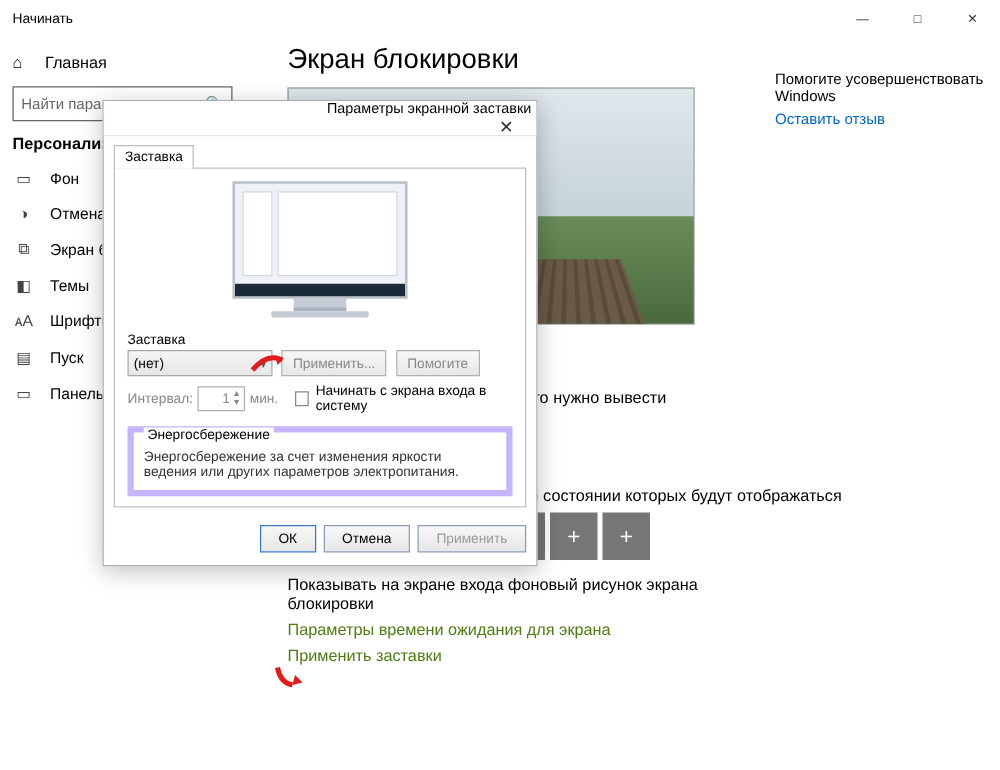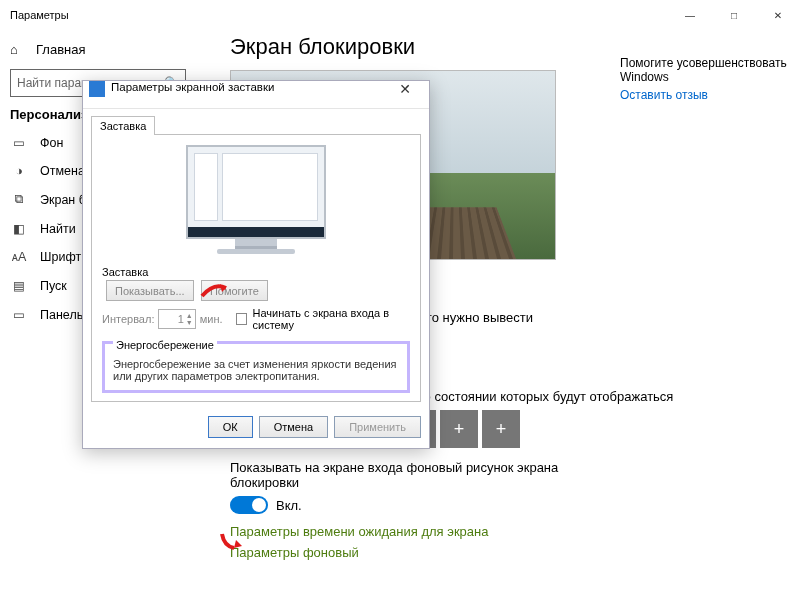--- a/index.html
+++ b/index.html
@@ -28,58 +28,58 @@
 .app-tiles { display: flex; gap: 4px; margin: 6px 0; }
 .app-tiles .tile { width: 38px; height: 38px; background: #767676; color: #fff; display: flex; align-items: center; justify-content: center; font-size: 18px; }
 .toggle { display: flex; align-items: center; gap: 8px; margin: 6px 0 10px 0; font-size: 13px; }
 .toggle .track { width: 38px; height: 18px; border-radius: 9px; background: #0078d7; position: relative; }
 .toggle .thumb { position: absolute; right: 2px; top: 2px; width: 14px; height: 14px; background: #fff; border-radius: 50%; }
 .link { color: #4d7c0f; font-size: 13px; margin: 6px 0; cursor: pointer; display: block; }
 .rightcol { position: absolute; right: 10px; top: 56px; width: 170px; font-size: 12px; }
 .rightcol .feedback { color: #0066cc; margin-top: 4px; }
 
 .dialog { position: absolute; left: 82px; top: 80px; width: 348px; background: #fff; border: 1px solid #aab; box-shadow: 0 4px 18px rgba(0,0,0,.25); }
-.dialog .dtitlebar { height: 28px; display: flex; align-items: flex-start; padding: 0 4px 0 6px; background: #fff; border-bottom: 1px solid #e5e5e5; }
+.dialog .dtitlebar { height: 28px; display: flex; align-items: flex-end; padding: 0 4px 0 6px; background: #fff; border-bottom: 1px solid #e5e5e5; flex-direction: column; }
 .dialog .dtitlebar .dicon { width: 16px; height: 16px; background: #2a7ad4; margin-right: 6px; }
 .dialog .dtitlebar .dtitle { flex: 1; font-size: 11.5px; }
 .dialog .dtitlebar .dclose { width: 40px; text-align: center; font-size: 14px; color: #333; }
 .dialog .tabbar { padding: 6px 8px 0 8px; }
 .dialog .tab { display: inline-block; border: 1px solid #bfbfbf; border-bottom: none; background: #fff; padding: 3px 8px; font-size: 11px; position: relative; top: 1px; }
 .dialog .tabpanel { border: 1px solid #bfbfbf; margin: 0 8px 8px 8px; padding: 10px 10px 8px 10px; }
 .monitor { width: 140px; margin: 0 auto 12px auto; }
 .monitor .screen { width: 140px; height: 94px; border: 2px solid #b9c0c8; background: #eef2f6; position: relative; }
 .monitor .screen .mini { position: absolute; top: 6px; left: 6px; width: 24px; bottom: 16px; background: #fff; border: 1px solid #cfd6df; }
 .monitor .screen .mini2 { position: absolute; top: 6px; left: 34px; right: 6px; bottom: 16px; background: #fff; border: 1px solid #cfd6df; }
 .monitor .screen .minitask { position: absolute; left: 0; right: 0; bottom: 0; height: 10px; background: #1b2a3a; }
 .monitor .stand { width: 42px; height: 10px; background: #c4cbd4; margin: 0 auto; border-bottom: 3px solid #aab2bd; }
 .monitor .base { width: 78px; height: 5px; background: #c4cbd4; margin: 0 auto; border-radius: 2px; }
 .dialog label.sec { font-size: 11px; display: block; margin: 4px 0 2px 0; }
 .dcombo { border: 1px solid #a8a8a8; background: linear-gradient(#f5f5f5,#e6e6e6); height: 21px; width: 116px; display: inline-flex; align-items: center; padding: 0 4px; font-size: 11px; position: relative; }
 .dcombo .chev { position: absolute; right: 4px; font-size: 9px; color: #555; }
 .dbtn { border: 1px solid #b0b0b0; background: linear-gradient(#f7f7f7,#e7e7e7); height: 21px; padding: 0 8px; font-size: 11px; color: #888; display: inline-flex; align-items: center; margin-left: 4px; }
 .drow { display: flex; align-items: center; gap: 4px; margin-top: 6px; font-size: 11px; color: #888; }
 .spin { border: 1px solid #b0b0b0; height: 20px; width: 42px; display: inline-flex; align-items: center; justify-content: flex-end; padding: 0 2px; font-size: 11px; background: #fff; }
 .chk { width: 12px; height: 12px; border: 1px solid #888; display: inline-block; margin-right: 2px; vertical-align: middle; }
-.groupbox { border: 3px solid #c4b5fd; margin-top: 10px; padding: 8px; }
+.groupbox { border: 5px solid #c4b5fd; margin-top: 10px; padding: 8px; }
 .groupbox .gtitle { font-size: 11px; position: relative; top: -14px; background: #fff; display: inline-block; padding: 0 3px; }
 .groupbox .gtext { font-size: 11px; color: #333; margin-top: -8px; }
 .groupbox .glink { color: #0645cc; font-size: 11px; text-decoration: underline; margin-top: 4px; display: inline-block; }
 .dialog .dbuttons { display: flex; justify-content: flex-end; gap: 6px; padding: 6px 8px 10px 8px; }
 .dialog .dbuttons .b { border: 1px solid #8a9db5; background: linear-gradient(#f7f7f7,#e7e7e7); height: 22px; padding: 0 14px; font-size: 11px; display: inline-flex; align-items: center; }
 .dialog .dbuttons .b.primary { border-color: #3a78c8; }
 .dialog .dbuttons .b.disabled { color: #999; text-align: center; }
 .red-arrow { position: absolute; width: 30px; height: 18px; }
 .red-arrow svg { width: 100%; height: 100%; }
 </style>
 </head>
 <body>
 
 <div class="window">
   <div class="titlebar">
-    <span class="title">Параметры</span>
+    <span class="title">Начинать</span>
     <div class="winbtns">
       <div>—</div>
       <div>□</div>
       <div>✕</div>
     </div>
   </div>
 
   <div class="sidebar">
     <div class="home-row">
       <span class="icon">⌂</span>
@@ -98,21 +98,21 @@
     <div class="nav-item">
       <span class="icon">◑</span>
       <span>Отмена</span>
     </div>
     <div class="nav-item">
       <span class="icon">⧉</span>
       <span>Экран блокировки</span>
     </div>
     <div class="nav-item">
       <span class="icon">◧</span>
-      <span>Найти</span>
+      <span>Темы</span>
     </div>
     <div class="nav-item">
       <span class="icon">ᴀA</span>
       <span>Шрифты</span>
     </div>
     <div class="nav-item">
       <span class="icon">▤</span>
       <span>Пуск</span>
     </div>
     <div class="nav-item">
@@ -148,29 +148,23 @@
       <div class="tile">✉</div>
       <div class="tile">▦</div>
       <div class="tile">Ⓢ</div>
       <div class="tile">+</div>
       <div class="tile">+</div>
       <div class="tile">+</div>
       <div class="tile">+</div>
     </div>
 
     <div class="body-text">Показывать на экране входа фоновый рисунок экрана блокировки</div>
-    <div class="toggle">
-      <div class="track">
-          <div class="thumb"></div>
-        </div>
-      <span>Вкл.</span>
-    </div>
 
     <span class="link">Параметры времени ожидания для экрана</span>
-    <span class="link">Параметры фоновый</span>
+    <span class="link">Применить заставки</span>
   </div>
 
   <div class="rightcol">
     <div>Помогите усовершенствовать Windows</div>
     <div class="feedback">Оставить отзыв</div>
   </div>
 
   <div class="dialog">
     <div class="dtitlebar">
       <div class="dicon"></div>
@@ -186,21 +180,25 @@
           <div class="mini"></div>
           <div class="mini2"></div>
           <div class="minitask"></div>
         </div>
         <div class="stand"></div>
         <div class="base"></div>
       </div>
 
       <label class="sec">Заставка</label>
       <div>
-        <span class="dbtn">Показывать...</span>
+        <span class="dcombo">
+          <span>(нет)</span>
+          <span class="chev">▾</span>
+        </span>
+        <span class="dbtn">Применить...</span>
         <span class="dbtn">Помогите</span>
       </div>
 
       <div class="drow">
         <span>Интервал:</span>
         <span class="spin">
           <span>1</span>
           <span style="font-size:7px;line-height:7px;margin-left:2px;">▲<br>▼</span>
         </span>
         <span>мин.</span>

